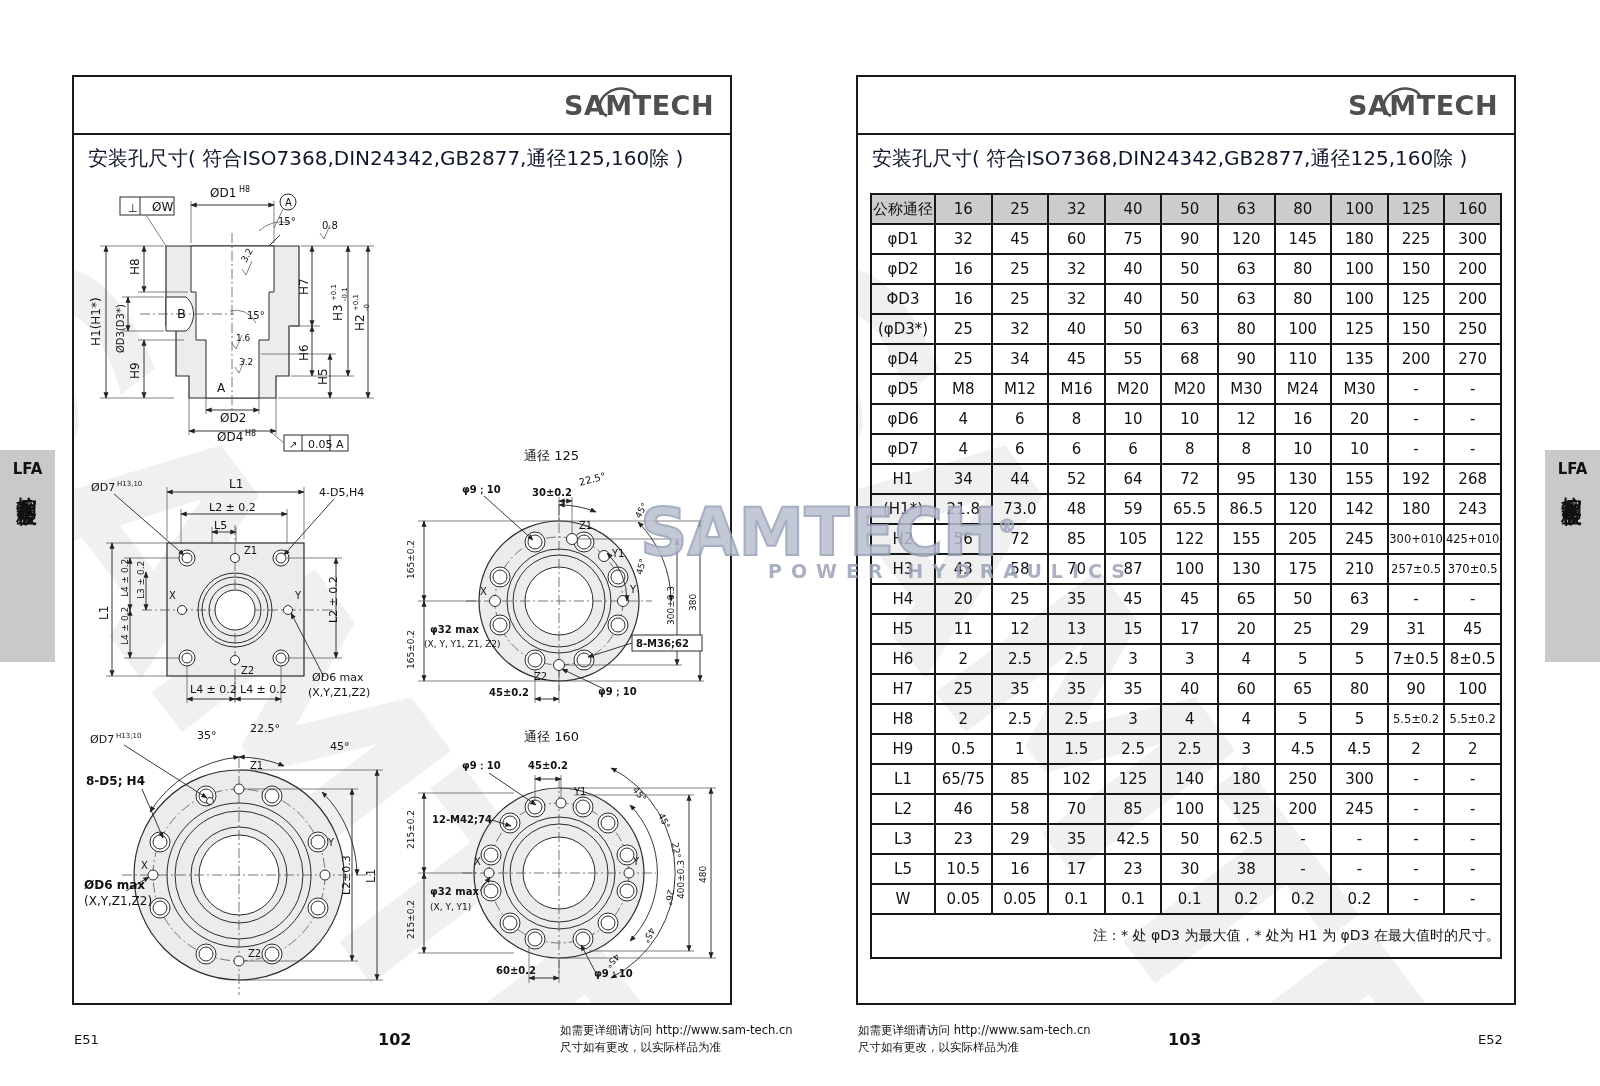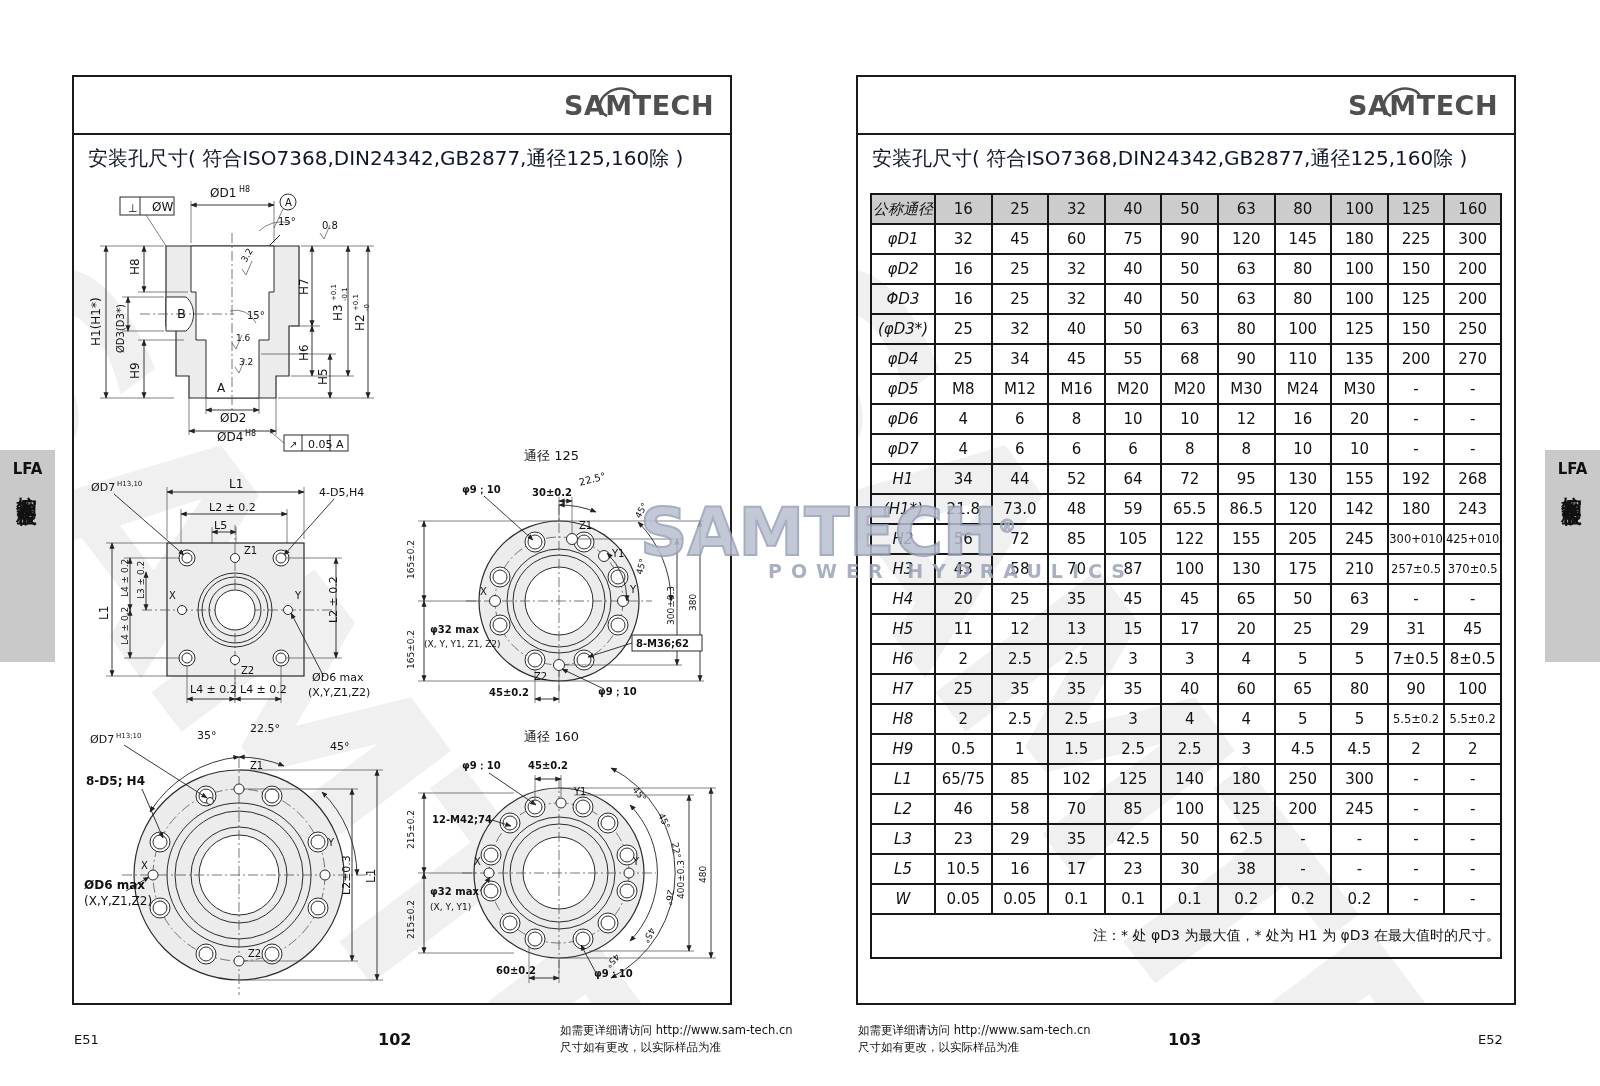--- a/index.html
+++ b/index.html
@@ -30,21 +30,21 @@
   
   .wm-center{position:absolute;left:640px;top:500px;z-index:30;pointer-events:none;opacity:0.85;}
   .wm-brand{font-size:66px;font-weight:700;color:#b9bfd0;letter-spacing:0;line-height:1;
             -webkit-text-stroke:2px #97a0b8;}
   .wm-reg{font-size:18px;vertical-align:super;-webkit-text-stroke:1px #97a0b8;}
   .wm-sub{font-size:19px;font-weight:bold;color:#9aa3b8;letter-spacing:9px;margin:-6px 0 0 128px;white-space:nowrap;}
   
   .rtable{position:absolute;left:12px;top:116px;border-collapse:collapse;table-layout:fixed;width:632px;}
   .rtable th,.rtable td{border:2px solid #161616;text-align:center;font-size:15px;height:28px;padding:0;overflow:hidden;white-space:nowrap;}
   .rtable thead th{background:#cccccc;font-weight:normal;font-size:15px;height:28px;}
-  .rtable .lbl{width:62px;font-style:italic;}
+  .rtable .lbl{width:62px;}
   .rtable td.sm{font-size:11.5px;}
   .rtable tfoot td{height:42px;text-align:right;padding-left:8px;font-size:14px;}
   
   .drawings{position:absolute;left:10px;top:106px;}
   .drawings text{fill:#111;font-family:"DejaVu Sans","Liberation Sans",sans-serif;}
   .body{fill:#ececec;stroke:#2b2b2b;stroke-width:1.2;}
   .hole{fill:#ffffff;stroke:#2b2b2b;stroke-width:1;}
   .ol{fill:none;stroke:#2b2b2b;stroke-width:1;}
   .fr{fill:#ffffff;stroke:#2b2b2b;stroke-width:1;}
   .ext{fill:none;stroke:#4a4a4a;stroke-width:0.7;}

